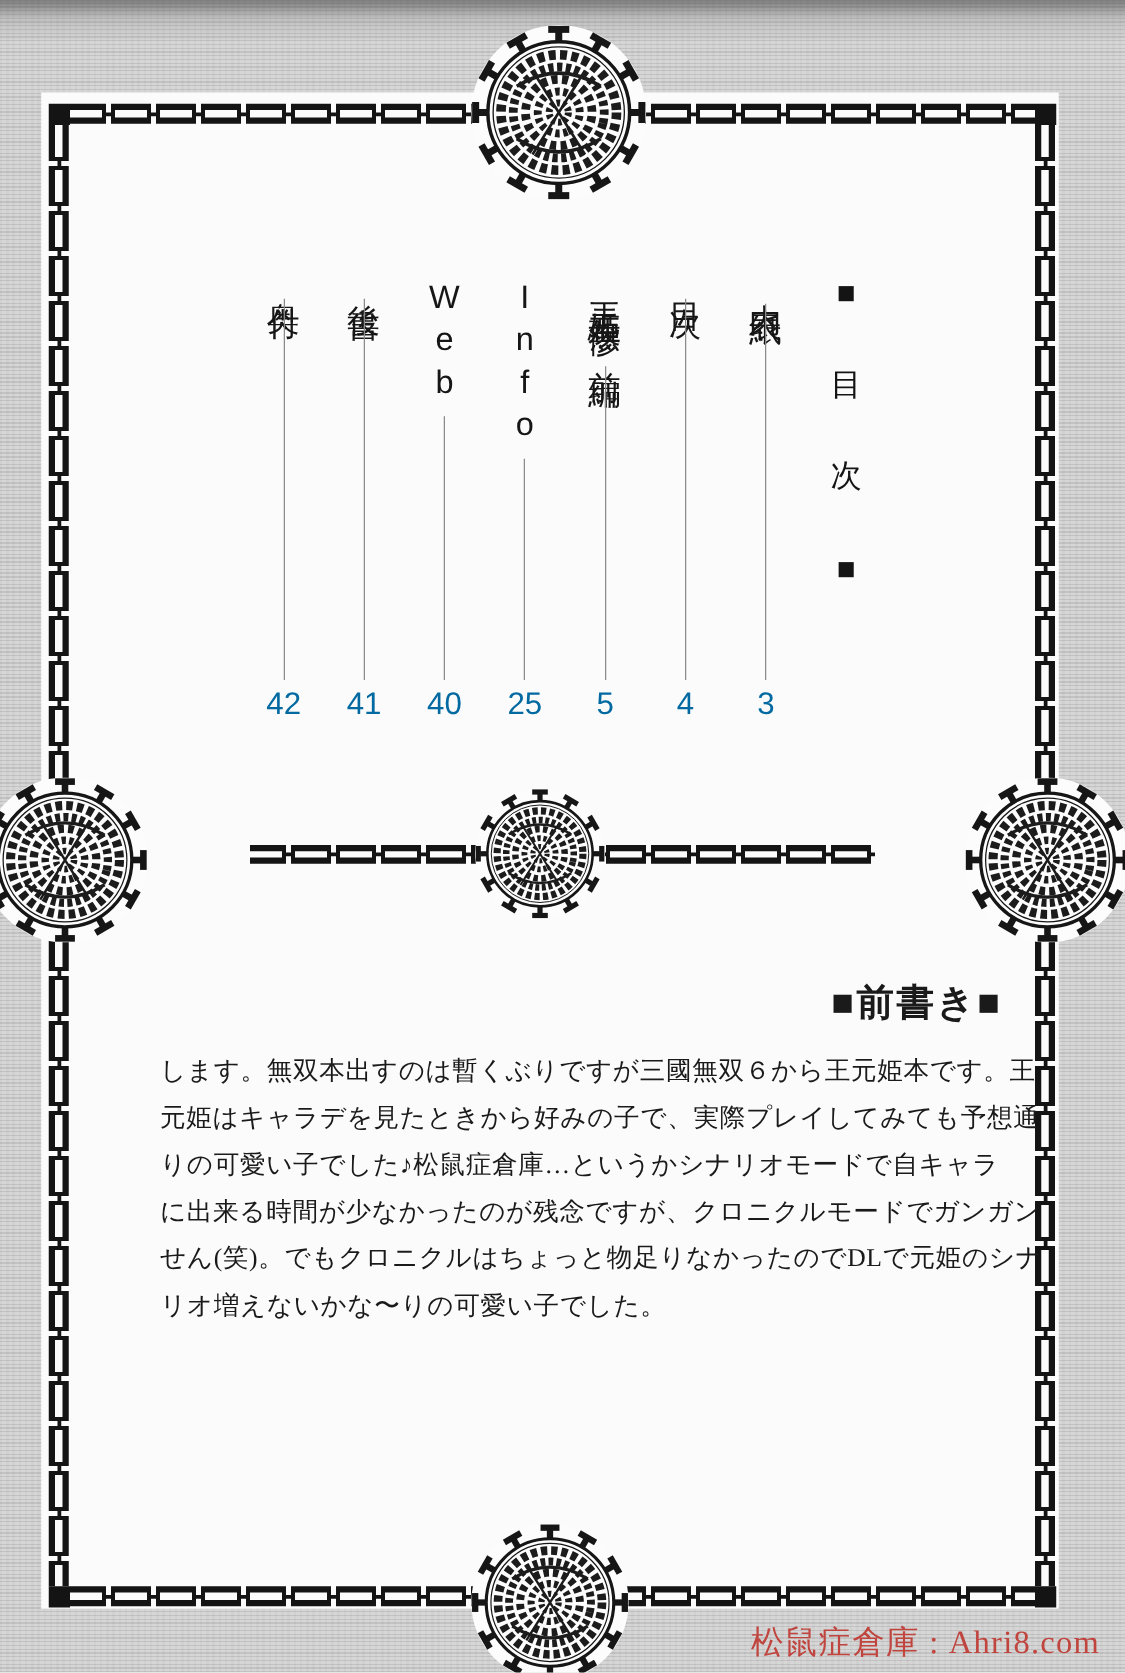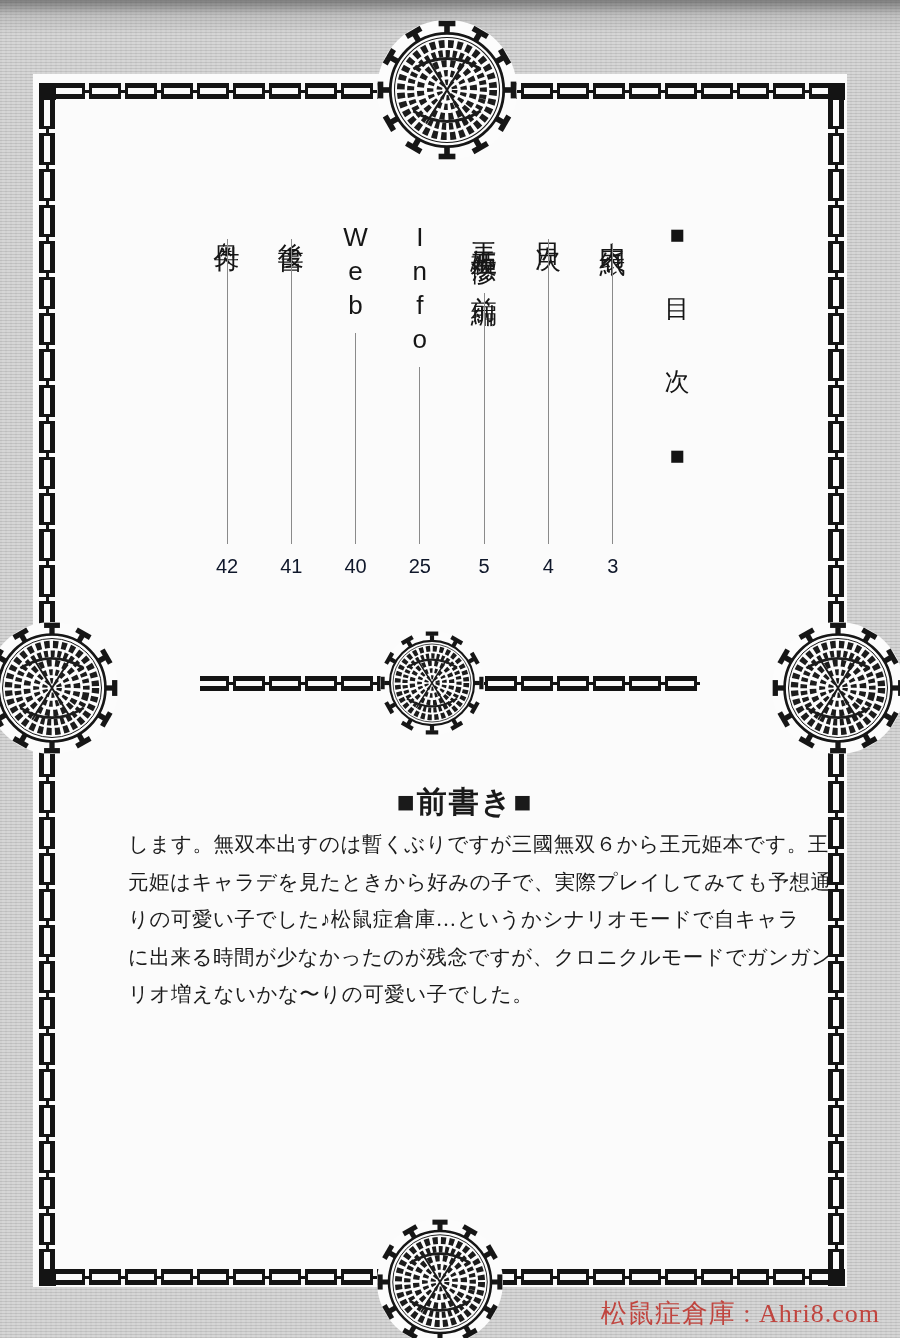--- a/index.html
+++ b/index.html
@@ -59,31 +59,31 @@
   .med-bottom{left:377px;top:1219px;width:126px;height:126px;}
 
   
   .toc{left:202px;top:222px;width:500px;height:356px;display:flex;
     flex-direction:row-reverse;justify-content:space-between;}
   .toc-col{width:50px;display:flex;flex-direction:column;align-items:center;}
   .toc-title{writing-mode:vertical-rl;text-orientation:upright;
     font-size:26px;letter-spacing:4px;color:#161616;line-height:1;
     font-family:"Liberation Sans","DejaVu Sans",sans-serif;}
   .toc-line{flex:1 1 auto;width:1px;background:#8a8a8a;margin:9px 0 7px 0;}
-  .toc-page{height:27px;font-size:20px;color:#0f172a;display:flex;align-items:flex-end;}
+  .toc-page{height:27px;font-size:25px;color:#0369a1;display:flex;align-items:flex-end;}
   .toc-head{width:50px;display:flex;flex-direction:column;align-items:center;}
   .toc-head-inner{height:246px;display:flex;flex-direction:column;
     justify-content:space-between;align-items:center;}
   .toc-head-inner span{font-size:25px;color:#141414;line-height:1;}
 
   
   .preface{left:128px;top:782px;width:674px;color:#1a1a1a;
     font-family:"Liberation Serif","DejaVu Serif",serif;}
-  .preface-heading{text-align:center;font-size:30px;font-weight:bold;
-    letter-spacing:2px;margin-bottom:3px;}
+  .preface-heading{text-align:right;font-size:30px;font-weight:bold;
+    letter-spacing:2px;margin-bottom:16px;}
   .preface-line{font-size:20.5px;line-height:37.6px;height:37.6px;
     letter-spacing:0.5px;white-space:nowrap;}
 
   
   .watermark{right:20px;top:1296px;font-size:26px;letter-spacing:1px;
     font-family:"Liberation Serif","DejaVu Serif",serif;font-weight:normal;}
 </style>
 </head>
 <body>
 
@@ -239,17 +239,18 @@
   </div>
 </div>
 
 <div class="abs preface">
   <div class="preface-heading">■前書き■</div>
   <div>
       <div class="preface-line">します。無双本出すのは暫くぶりですが三國無双６から王元姫本です。王</div>
       <div class="preface-line">元姫はキャラデを見たときから好みの子で、実際プレイしてみても予想通</div>
       <div class="preface-line">りの可愛い子でした♪松鼠症倉庫…というかシナリオモードで自キャラ</div>
       <div class="preface-line">に出来る時間が少なかったのが残念ですが、クロニクルモードでガンガン</div>
+      <div class="preface-line">せん(笑)。でもクロニクルはちょっと物足りなかったのでDLで元姫のシナ</div>
       <div class="preface-line">リオ増えないかな〜りの可愛い子でした。</div>
     </div>
 </div>
 
 <div class="abs watermark" style="color: rgb(192, 69, 63);">松鼠症倉庫 : Ahri8.com</div>
 
 </body></html>

